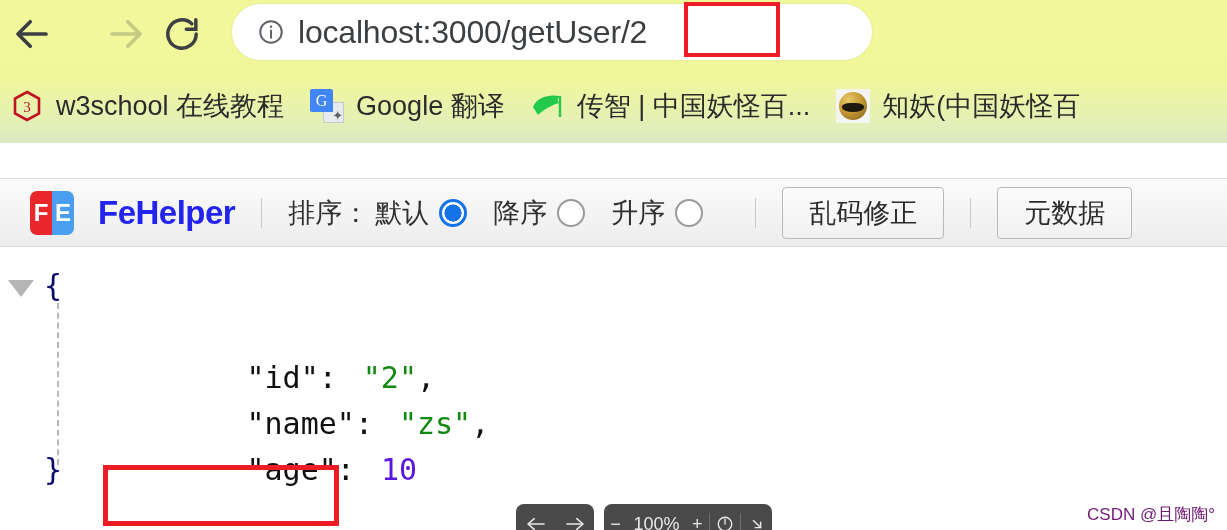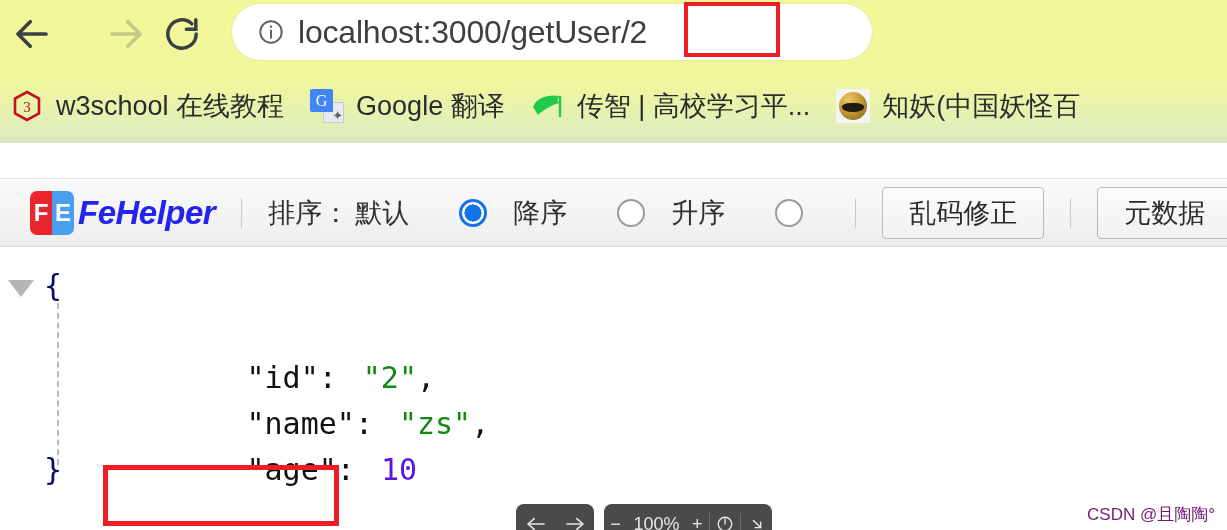--- a/index.html
+++ b/index.html
@@ -133,31 +133,30 @@
     width:44px;height:44px;border-radius:7px;overflow:hidden;
     display:flex;flex:0 0 auto;
   }
   #fe-mark .fe-l{width:50%;height:100%;background:#e8262b;color:#fff;
     font-size:24px;font-weight:bold;display:flex;align-items:center;justify-content:center;
     font-family:"Liberation Sans",sans-serif;}
   #fe-mark .fe-r{width:50%;height:100%;background:#4a9ef0;color:#fff;
     font-size:24px;font-weight:bold;display:flex;align-items:center;justify-content:center;
     font-family:"Liberation Sans",sans-serif;}
   #fe-name{
-    margin-left:4px;font-size:33px;font-weight:bold;color:#2323f0;
+    margin-left:24px;font-size:33px;font-weight:bold;color:#2323f0;
     letter-spacing:-0.5px;
     font-family:"Liberation Sans","DejaVu Sans",sans-serif;
-    font-style:italic;
   }
   .tb-sep{
     width:1px;height:30px;background:#c9c9c9;margin:0 26px;flex:0 0 auto;
   }
   #sort-group{display:flex;flex:0 0 auto;}
   #sort-label{font-size:27px;color:#303030;margin-right:6px;}
-  .radio-item{display:flex;align-items:center;margin-right:26px;flex:0 0 auto;gap:40px;}
+  .radio-item{display:flex;align-items:center;margin-right:26px;flex:0 0 auto;}
   .radio-item .rlabel{font-size:27px;color:#303030;margin-right:10px;}
   .radio-dot{
     width:28px;height:28px;border-radius:50%;
     border:2px solid #9a9a9a;box-sizing:border-box;background:#fff;flex:0 0 auto;
   }
   .radio-dot.checked{
     border:3px solid #1473e6;
     background:radial-gradient(circle,#1473e6 0 54%, #ffffff 56% 100%);
   }
   .tb-button{
@@ -296,21 +295,21 @@
       <span class="bm-label">Google 翻译</span>
     </div>
 
     <div class="bookmark">
       <span class="bm-icon">
         <svg class="ico-leaf" viewBox="0 0 34 30">
           <path d="M2 16 C6 6, 18 3, 29 5 C25 9, 27 11, 29 12 C22 13, 12 19, 7 24 Z" fill="#22c94b"></path>
           <path d="M29 5 L29 26" stroke="#22c94b" stroke-width="2.4" fill="none"></path>
         </svg>
       </span>
-      <span class="bm-label">传智 | 高校学习平...</span>
+      <span class="bm-label">传智 | 中国妖怪百...</span>
     </div>
 
     <div class="bookmark">
       <span class="bm-icon">
         <span class="ico-avatar">
             <span class="ball"></span>
           </span>
       </span>
       <span class="bm-label">知妖(中国妖怪百</span>
     </div>

